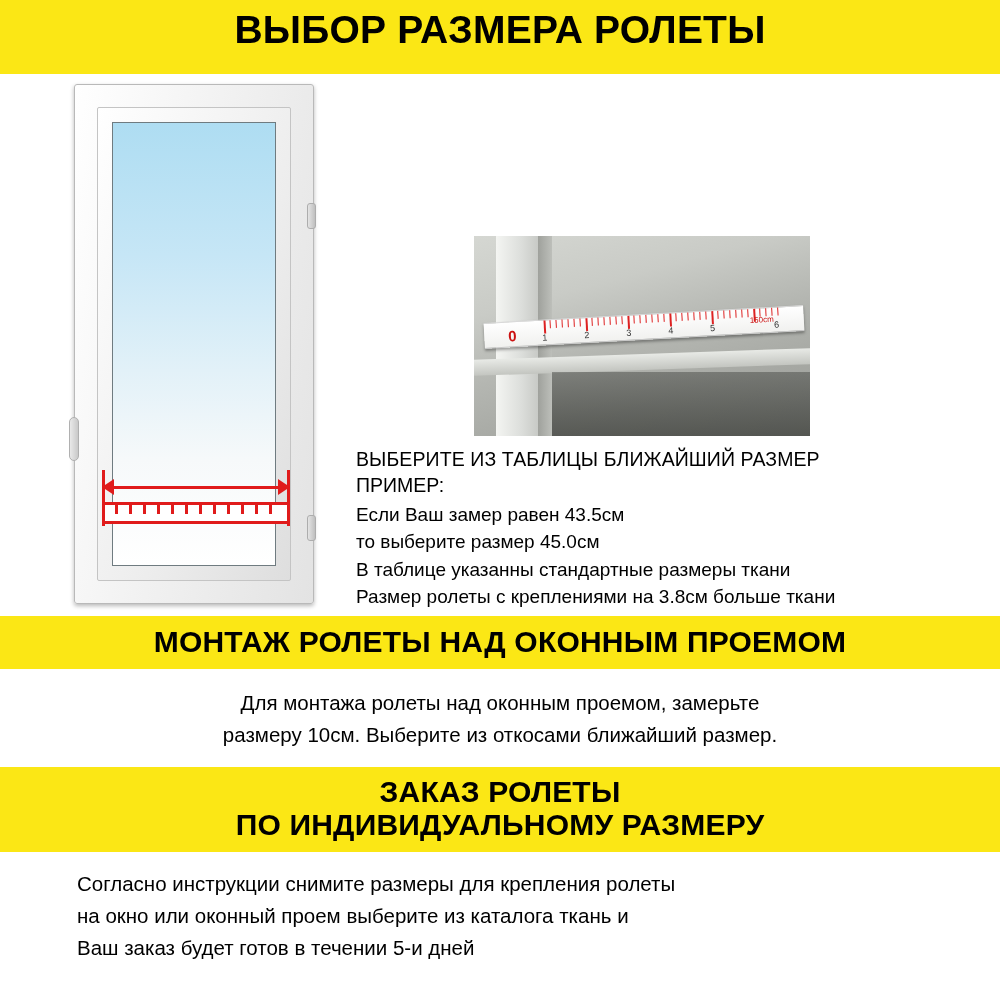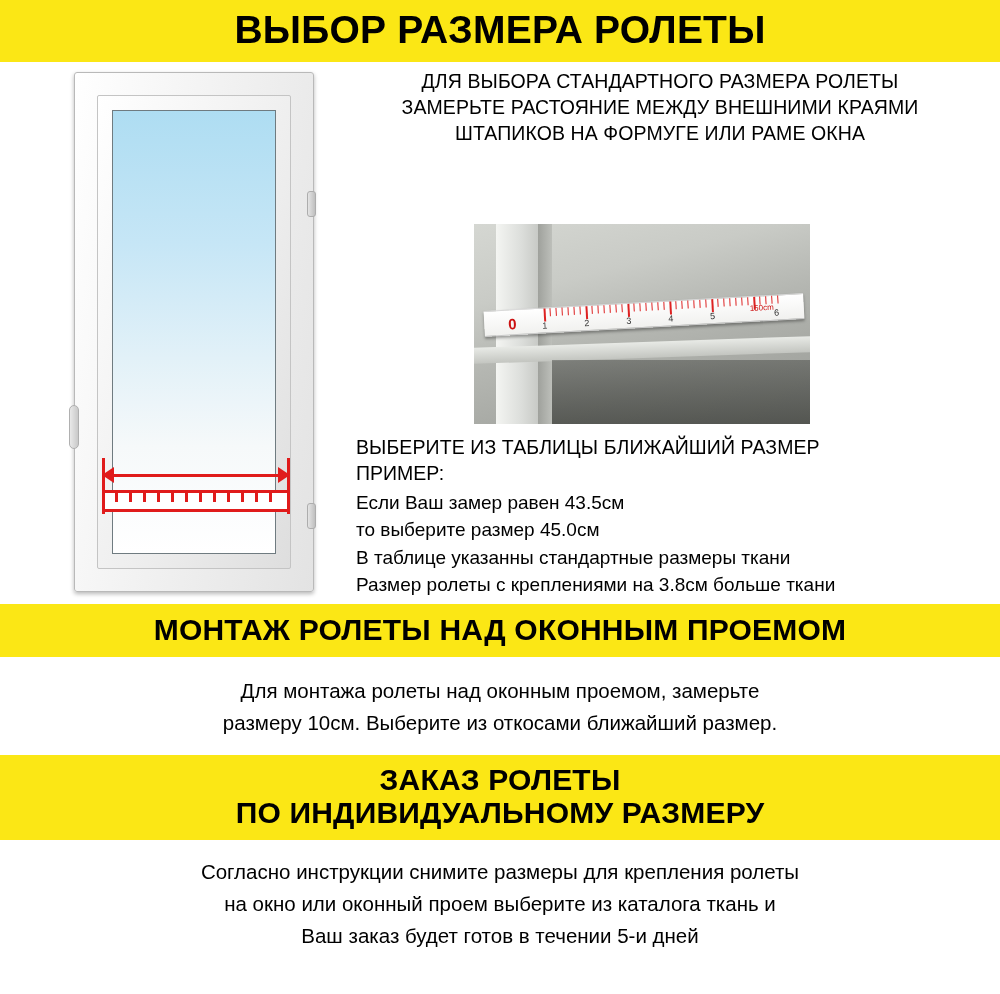--- a/index.html
+++ b/index.html
@@ -18,21 +18,21 @@
   
   .banner {
     background: #fbe715;
     width: 100%;
     text-align: center;
     font-weight: bold;
     letter-spacing: .2px;
     line-height: 1.12;
     padding: 6px 0 8px 0;
   }
-  .banner-title-1 { font-size: 39px; padding: 8px 0 10px 0; }
+  .banner-title-1 { font-size: 39px; padding: 8px 0 22px 0; }
   .banner-title-2 { font-size: 30px; padding: 9px 0 11px 0; }
   .banner-title-3 { font-size: 30px; padding: 8px 0 10px 0; }
   .banner-title-3 .line { display: block; }
 
   
   .sec1 {
     position: relative;
     height: 542px;
     width: 100%;
   }
@@ -230,23 +230,23 @@
   .sec2 {
     padding: 18px 70px 16px 70px;
     text-align: center;
     font-size: 20.5px;
     line-height: 1.55;
   }
 
   
   .sec3 {
     padding: 16px 58px 24px 58px;
-    text-align: center;
     font-size: 20.5px;
     line-height: 1.55;
+    margin-left: 19px;
   }
 </style>
 </head>
 <body>
 
 <div class="page">
 
   <div class="banner banner-title-1">ВЫБОР РАЗМЕРА РОЛЕТЫ</div>
 
   <div class="sec1">
@@ -277,27 +277,20 @@
           <div class="t" style="left:94px"></div>
           <div class="t" style="left:108px"></div>
           <div class="t" style="left:122px"></div>
           <div class="t" style="left:136px"></div>
           <div class="t" style="left:150px"></div>
           <div class="t" style="left:164px"></div>
         </div>
       </div>
     </div>
 
-    <div class="sec1-text">
-      <div class="intro">
-        <div>ДЛЯ ВЫБОРА СТАНДАРТНОГО РАЗМЕРА РОЛЕТЫ</div>
-        <div>ЗАМЕРЬТЕ РАСТОЯНИЕ МЕЖДУ ВНЕШНИМИ КРАЯМИ</div>
-        <div>ШТАПИКОВ НА ФОРМУГЕ ИЛИ РАМЕ ОКНА</div>
-      </div>
-    </div>
 
     <div class="photo">
       <div class="profile-left"></div>
       <div class="profile-left2"></div>
       <div class="sill"></div>
       <div class="shadow"></div>
       <div class="tape">
         <span class="zero">0</span>
 
         <span class="mark big" style="left:60px"></span>

